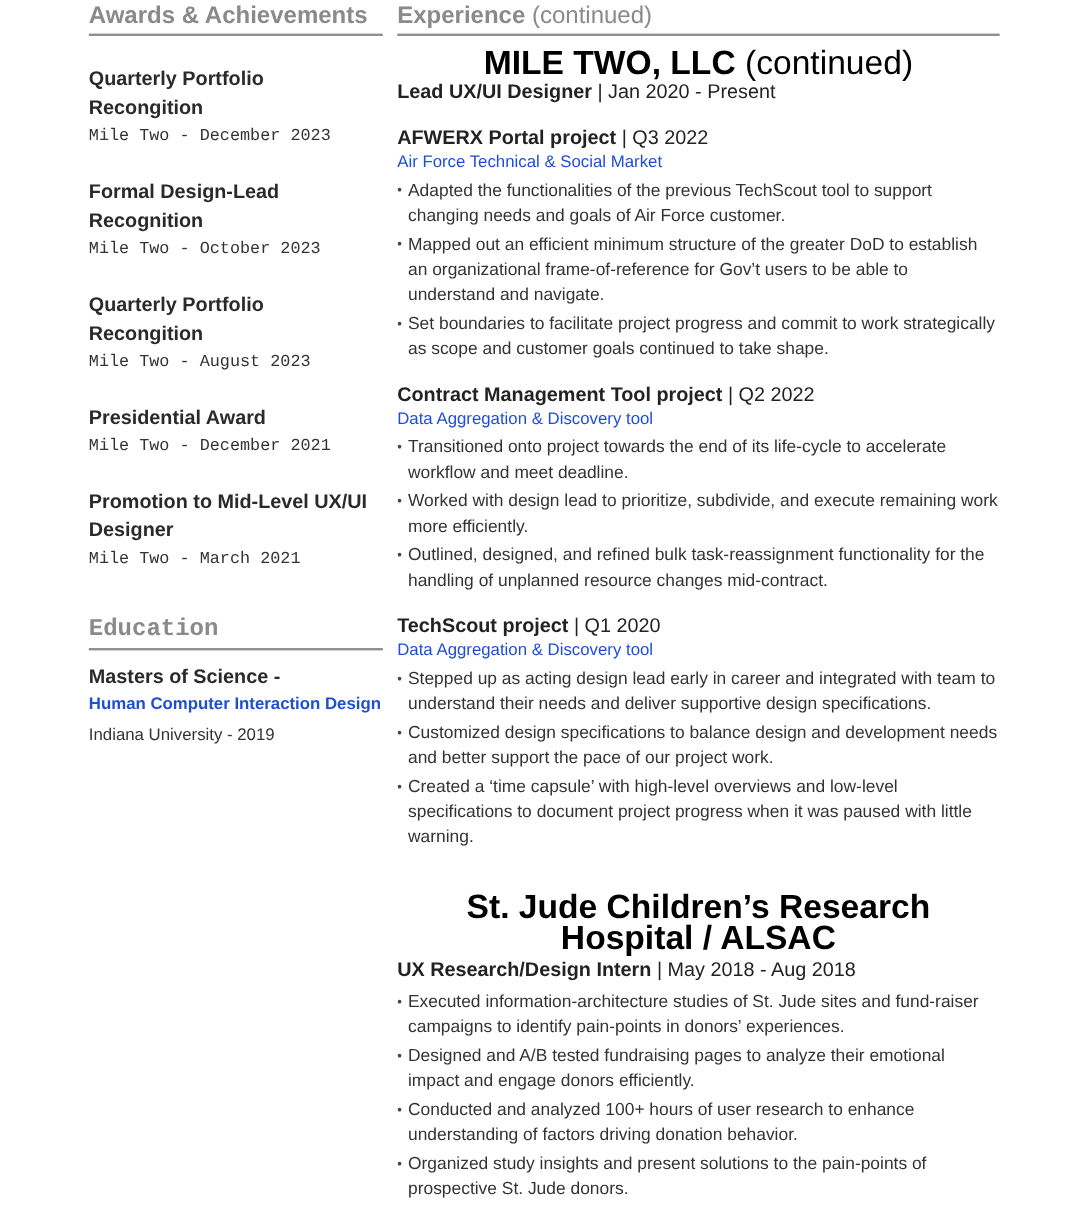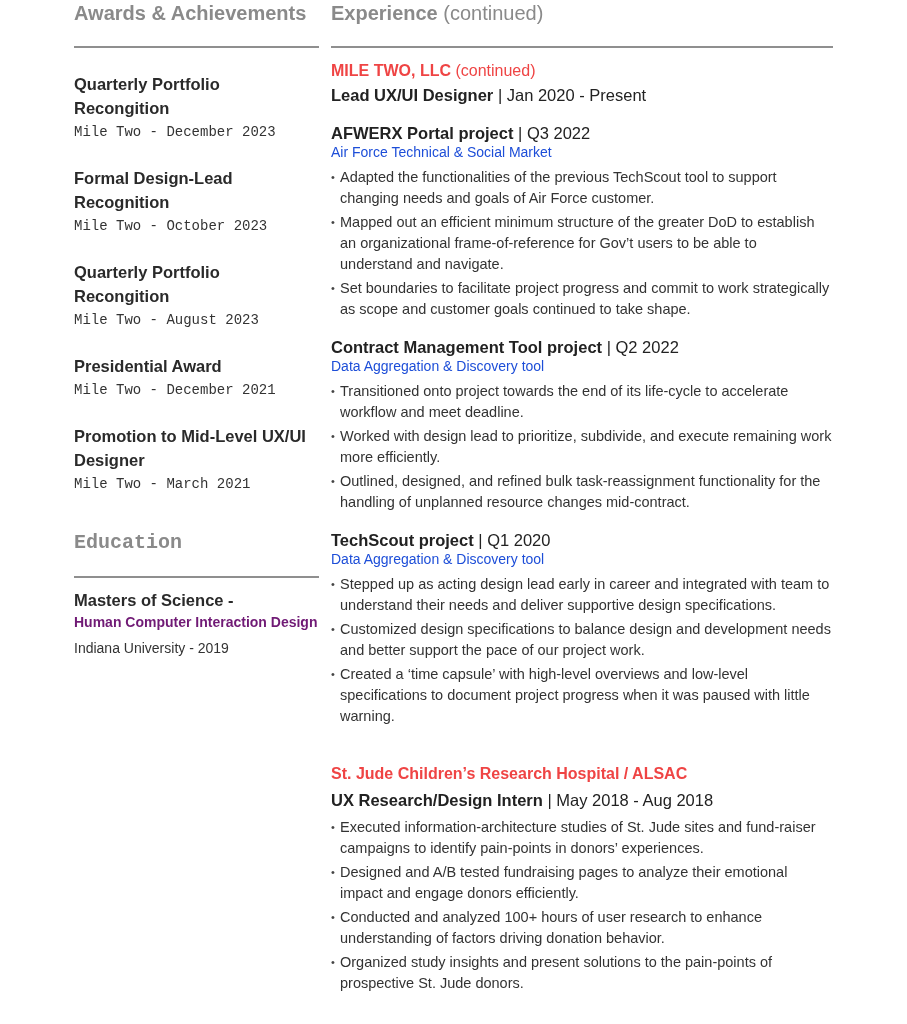--- a/index.html
+++ b/index.html
@@ -6,35 +6,35 @@
   body {
     width: 907px; height: 1024px; position: relative; overflow: hidden;
     font-family: "Liberation Sans", "DejaVu Sans", sans-serif;
     color: #222222;
   }
   .left { position: absolute; left: 74px; top: 0; width: 245px; }
   .right { position: absolute; left: 331px; top: 0; width: 502px; }
 
   .section-head {
     font-weight: bold; font-size: 20px; color: #8a8a8a;
-    border-bottom: 2px solid #8f8f8f; padding-bottom: 20px; line-height: 26px;
+    border-bottom: 2px solid #8f8f8f; padding-bottom: 2px; line-height: 26px;
   }
   .section-head .light { font-weight: normal; }
   .left .section-head { margin-right: 0; }
 
   .award { margin-top: 24px; }
   .award-title { font-weight: bold; font-size: 16.5px; line-height: 24px; color: #2a2a2a; }
   .award-sub { font-size: 14px; line-height: 20px; color: #333; margin-top: 2px; font-family: Liberation Mono, monospace; }
 
   .edu-head { margin-top: 36px; font-family: Liberation Mono, monospace; }
   .edu-degree { font-weight: bold; font-size: 16.5px; line-height: 24px; margin-top: 10px; color: #2a2a2a; }
-  .edu-field { font-weight: bold; font-size: 14px; line-height: 20px; color: #701a75; }
+  .edu-field { font-weight: bold; font-size: 14px; line-height: 20px; color: #1d4ed8; }
   .edu-school { font-size: 14px; line-height: 20px; margin-top: 6px; color: #333; }
 
-  .company { font-size: 16px; line-height: 26px; margin-top: 10px; color: #ef4444; }
+  .company { font-size: 28px; line-height: 26px; margin-top: 10px; color: #000000; text-align: center; }
   .company b { font-weight: bold; }
   .role { font-size: 16.5px; line-height: 22px; color: #222; }
   .role b { font-weight: bold; }
 
   .project { margin-top: 16px; }
   .proj-title { font-size: 16.5px; line-height: 22px; color: #222; }
   .proj-title b { font-weight: bold; }
   .proj-sub { font-size: 14px; line-height: 17px; color: #1d4ed8; }
   ul.bullets { list-style: none; margin: 6px 0 0 0; padding: 0; }
   ul.bullets li {

